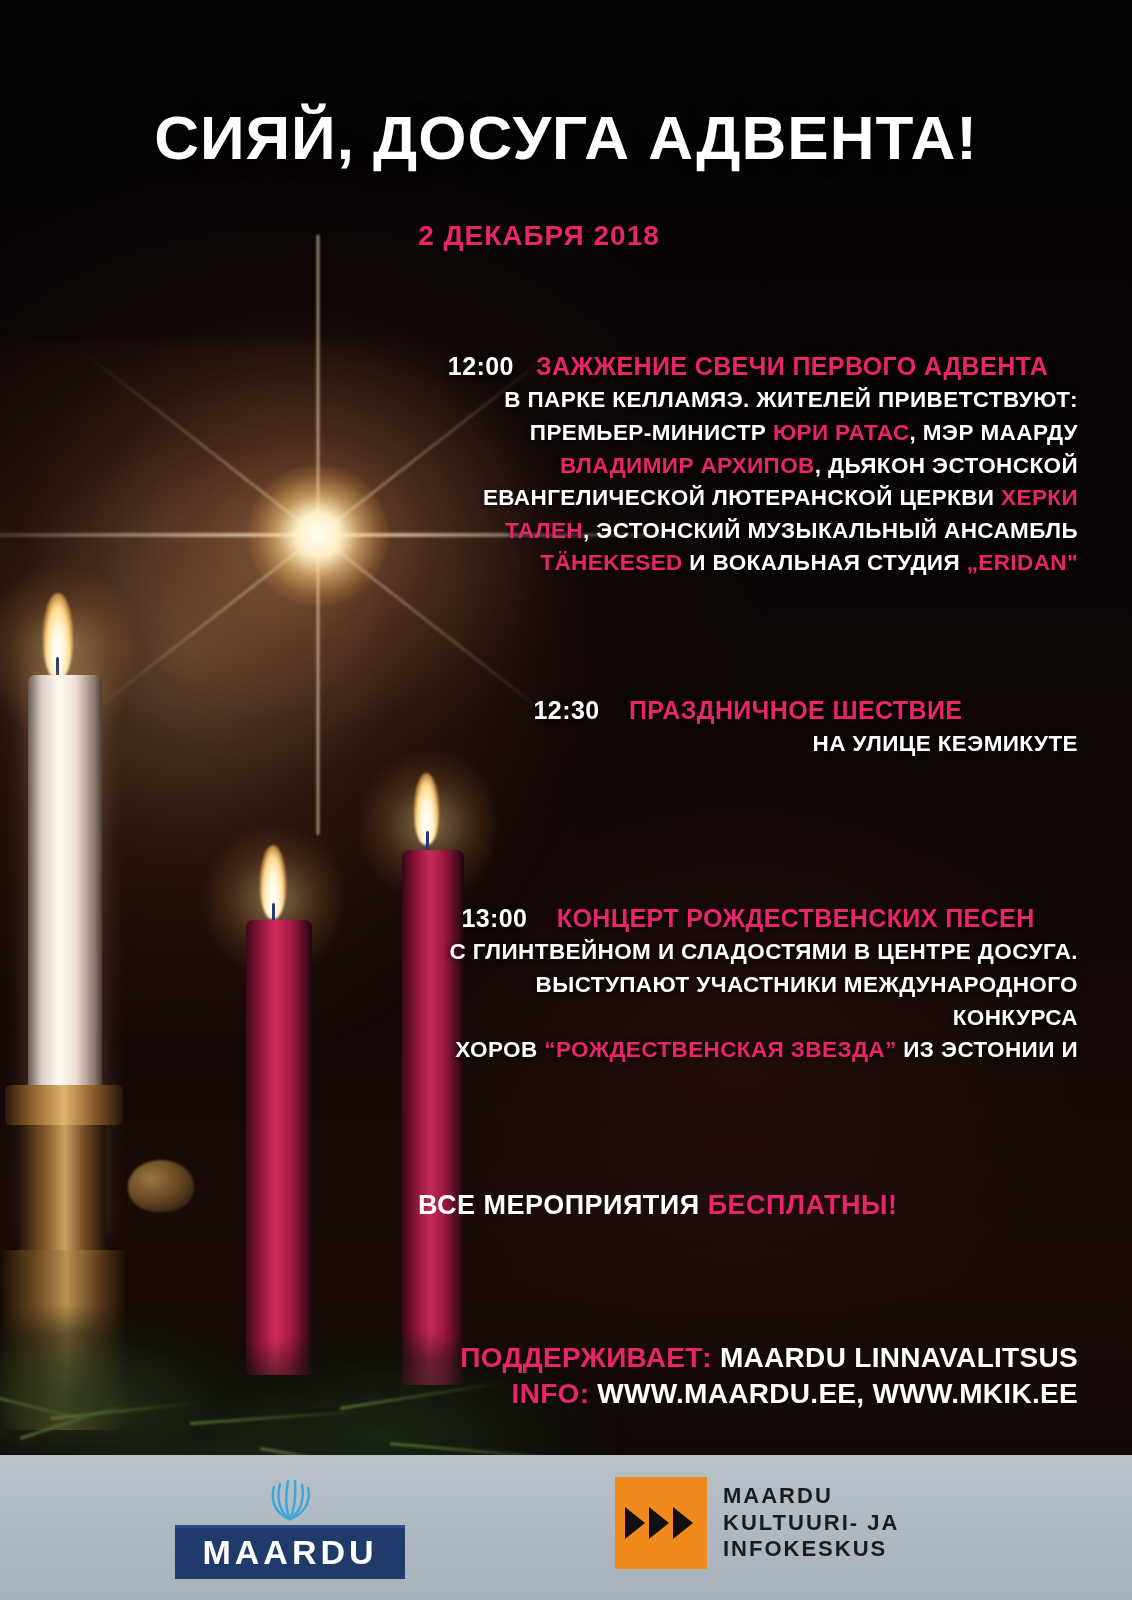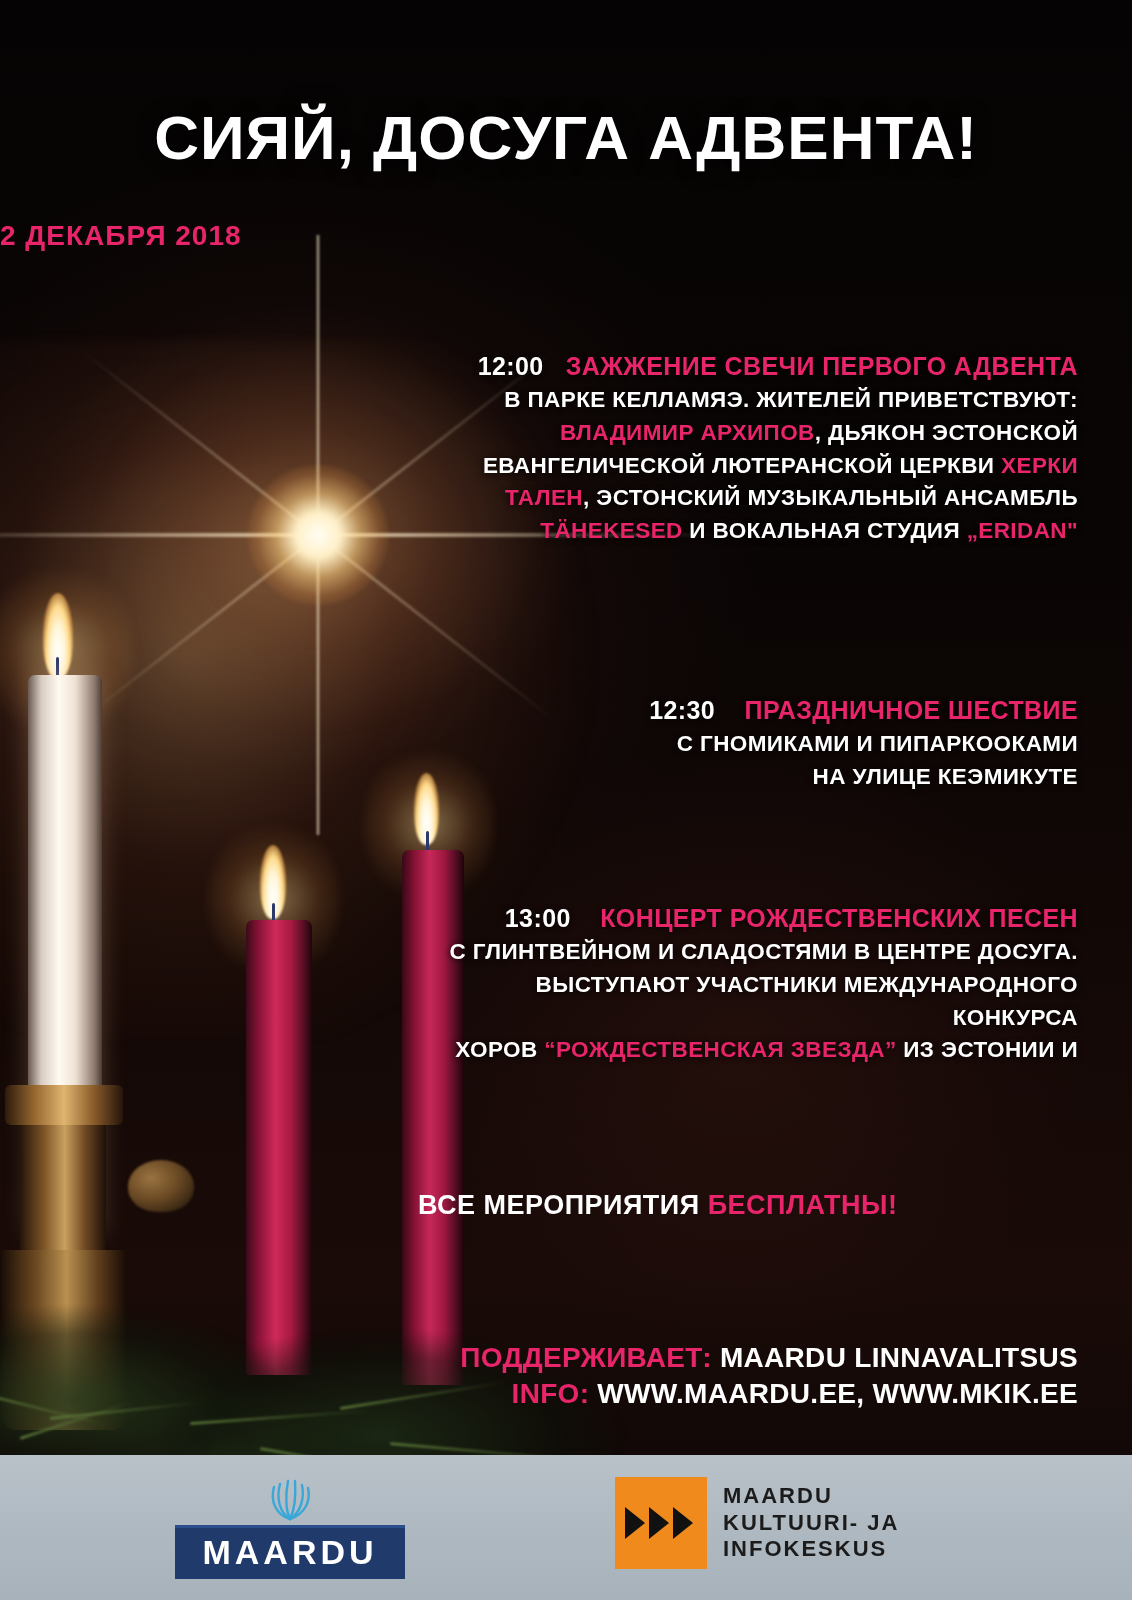--- a/index.html
+++ b/index.html
@@ -171,41 +171,42 @@
     text-align: center;
     color: #ffffff;
     font-size: 62px;
     font-weight: bold;
     letter-spacing: 1px;
     text-shadow: 0 0 18px rgba(0,0,0,0.9);
   }
   .date {
     position: absolute;
     left: 0; right: 54px; top: 220px;
-    text-align: left;
+    text-align: center;
     color: #e8246a;
     font-size: 28px;
     font-weight: bold;
     letter-spacing: 1px;
   }
 
   .block {
     position: absolute;
     right: 54px;
     width: 660px;
     text-align: right;
     color: #ffffff;
     font-size: 22.5px;
     line-height: 1.45;
     font-weight: bold;
     letter-spacing: 0.4px;
     text-shadow: 0 1px 6px rgba(0,0,0,0.85);
   }
   .block .lead {
     font-size: 25px;
+    text-align: center;
   }
   .time {
     color: #ffffff;
     font-weight: bold;
   }
   .hl { color: #e8246a; }
 
   #block-1 { top: 348px; }
   #block-2 { top: 692px; }
   #block-3 { top: 900px; }
@@ -348,40 +349,42 @@
   <div class="block" id="block-1">
     <div class="lead">
       <span class="time">12:00</span>
       <span>&nbsp;</span>
       <span class="hl">ЗАЖЖЕНИЕ СВЕЧИ ПЕРВОГО АДВЕНТА</span>
     </div>
     <div>
       <span>В ПАРКЕ КЕЛЛАМЯЭ. ЖИТЕЛЕЙ ПРИВЕТСТВУЮТ:</span>
     </div>
     <div>
+      <span>ПРЕМЬЕР-МИНИСТР </span><span class="hl">ЮРИ РАТАС</span><span>, МЭР МААРДУ</span>
+    </div>
+    <div>
       <span class="hl">ВЛАДИМИР АРХИПОВ</span><span>, ДЬЯКОН ЭСТОНСКОЙ</span>
     </div>
     <div>
       <span>ЕВАНГЕЛИЧЕСКОЙ ЛЮТЕРАНСКОЙ ЦЕРКВИ </span><span class="hl">ХЕРКИ</span>
     </div>
     <div>
       <span class="hl">ТАЛЕН</span><span>, ЭСТОНСКИЙ МУЗЫКАЛЬНЫЙ АНСАМБЛЬ</span>
     </div>
     <div>
       <span class="hl">TÄHEKESED</span><span> И ВОКАЛЬНАЯ СТУДИЯ  </span><span class="hl">„ERIDAN"</span>
     </div>
   </div>
 
   <div class="block" id="block-2">
     <div class="lead">
       <span class="time">12:30</span>
       <span>&nbsp;&nbsp;</span>
       <span class="hl">ПРАЗДНИЧНОЕ ШЕСТВИЕ</span>
     </div>
-    <div><span>С ГНОМИКАМИ И ПИПАРКООКАМИ</span></div>
     <div><span>НА УЛИЦЕ КЕЭМИКУТЕ</span></div>
   </div>
 
   <div class="block" id="block-3">
     <div class="lead">
       <span class="time">13:00</span>
       <span>&nbsp;&nbsp;</span>
       <span class="hl">КОНЦЕРТ РОЖДЕСТВЕНСКИХ ПЕСЕН</span>
     </div>
     <div><span>С ГЛИНТВЕЙНОМ И СЛАДОСТЯМИ В ЦЕНТРЕ ДОСУГА.</span></div>

